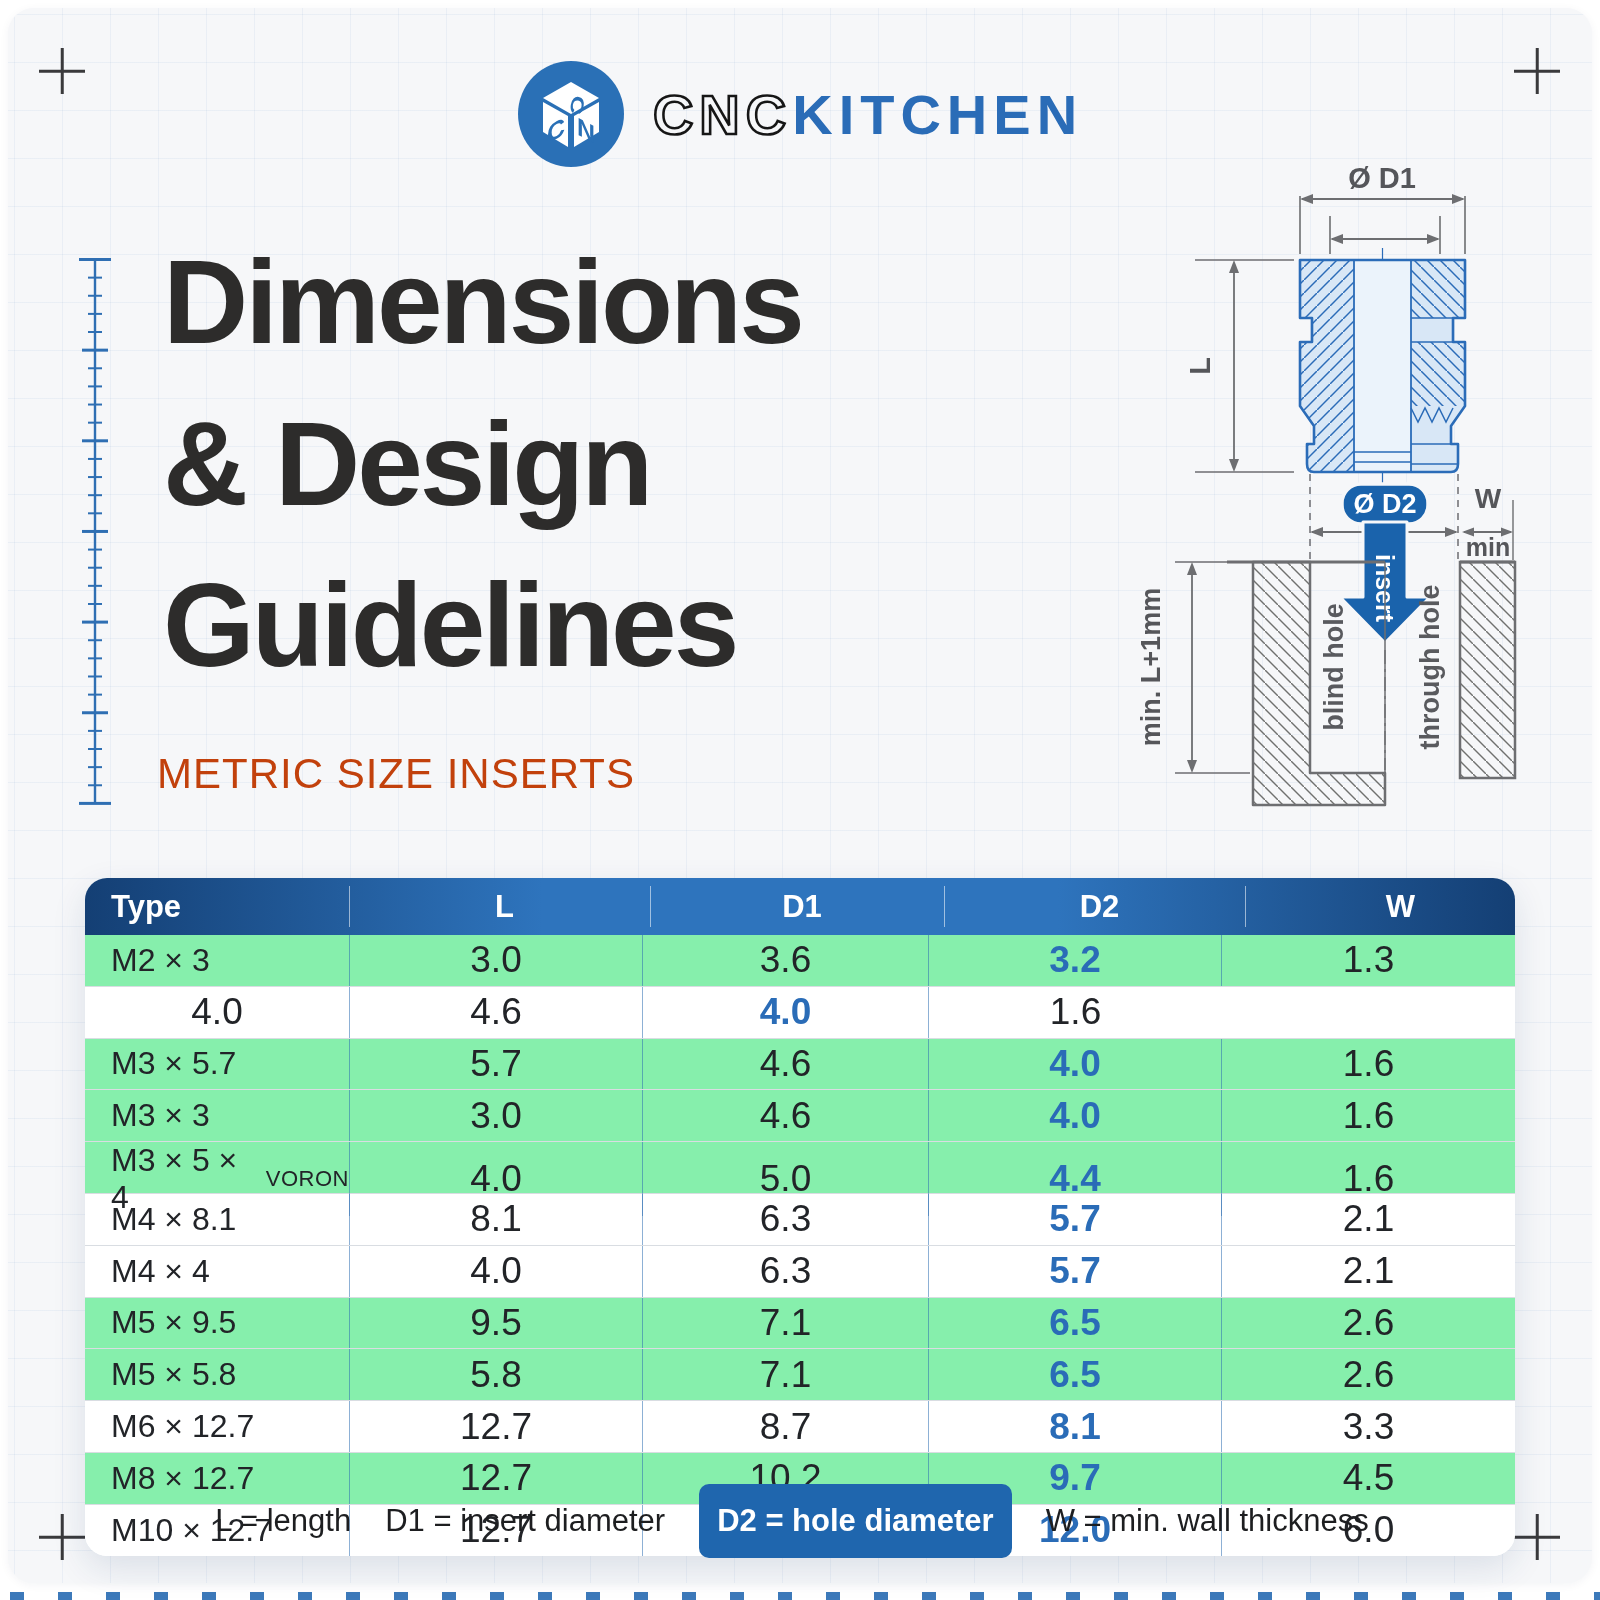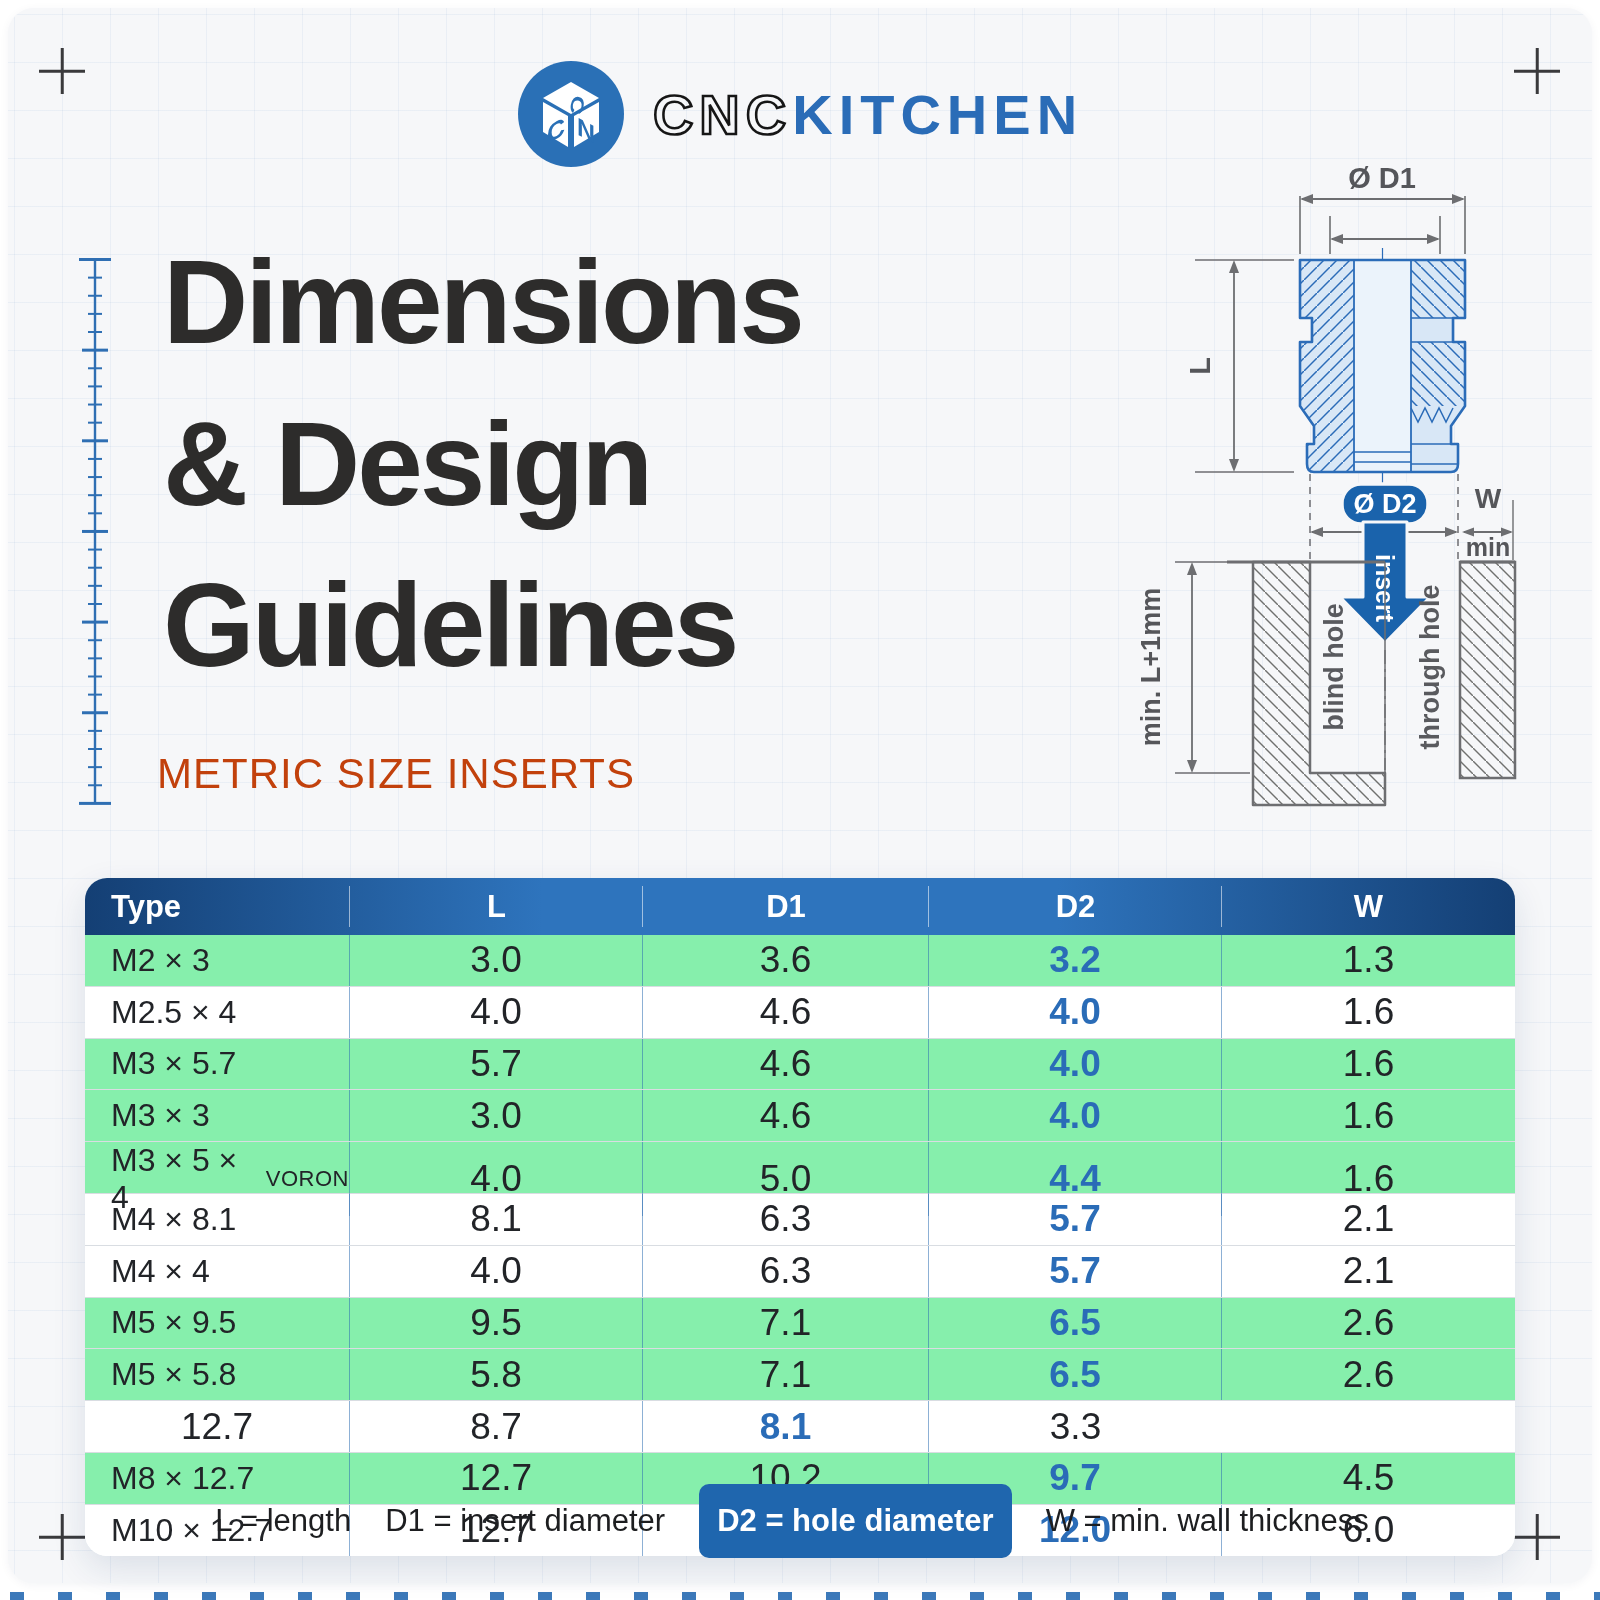--- a/index.html
+++ b/index.html
@@ -39,21 +39,21 @@
   
   .drawing{position:absolute;left:1122px;top:150px;}
   
   .table-card{
     position:absolute;left:85px;top:878px;width:1430px;background:#ffffff;
     border-radius:22px;overflow:hidden;box-shadow:0 12px 34px rgba(25,60,110,.12);
   }
   .thead{
     display:grid;grid-template-columns:265px 293px 286px 293px 293px;height:57px;
     background:linear-gradient(90deg,#143f74 0%,#2e74bd 32%,#2e74bd 68%,#143f74 100%);
-    color:#ffffff;font-weight:bold;font-size:31px;align-items:center;position:relative;
+    color:#ffffff;font-weight:bold;font-size:31px;align-items:center;position:relative;gap:8px;
   }
   .th{position:relative;text-align:center;height:100%;display:flex;align-items:center;justify-content:center;}
   .th.first{justify-content:flex-start;padding-left:26px;}
   .th:not(:last-child)::after{content:"";position:absolute;right:0;top:8px;bottom:8px;width:1.5px;background:rgba(255,255,255,.55);}
   .trow{display:grid;grid-template-columns:265px 293px 286px 293px 293px;height:50.8px;border-top:1px solid #d9dde2;background:#ffffff;}
   .trow:first-child{border-top:none;}
   .trow.shaded{background:#86efac;}
   .cell{display:flex;align-items:center;justify-content:center;font-size:37px;color:#222428;}
   .cell:not(:last-child){border-right:1.5px solid rgba(47,111,179,.55);}
   .c-type{justify-content:flex-start;padding-left:26px;font-size:32px;}
@@ -220,21 +220,20 @@
   </div>
   <div>
       <div class="trow shaded">
         <div class="cell c-type">M2 × 3</div>
         <div class="cell c-l">3.0</div>
         <div class="cell c-d1">3.6</div>
         <div class="cell c-d2">3.2</div>
         <div class="cell c-w">1.3</div>
       </div>
       <div class="trow">
-        <div class="cell c-type">M2.5 × 4</div>
         <div class="cell c-l">4.0</div>
         <div class="cell c-d1">4.6</div>
         <div class="cell c-d2">4.0</div>
         <div class="cell c-w">1.6</div>
       </div>
       <div class="trow shaded">
         <div class="cell c-type">M3 × 5.7</div>
         <div class="cell c-l">5.7</div>
         <div class="cell c-d1">4.6</div>
         <div class="cell c-d2">4.0</div>
@@ -276,20 +275,21 @@
         <div class="cell c-w">2.6</div>
       </div>
       <div class="trow shaded">
         <div class="cell c-type">M5 × 5.8</div>
         <div class="cell c-l">5.8</div>
         <div class="cell c-d1">7.1</div>
         <div class="cell c-d2">6.5</div>
         <div class="cell c-w">2.6</div>
       </div>
       <div class="trow">
+        <div class="cell c-type">M6 × 12.7</div>
         <div class="cell c-l">12.7</div>
         <div class="cell c-d1">8.7</div>
         <div class="cell c-d2">8.1</div>
         <div class="cell c-w">3.3</div>
       </div>
       <div class="trow shaded">
         <div class="cell c-type">M8 × 12.7</div>
         <div class="cell c-l">12.7</div>
         <div class="cell c-d1">10.2</div>
         <div class="cell c-d2">9.7</div>

